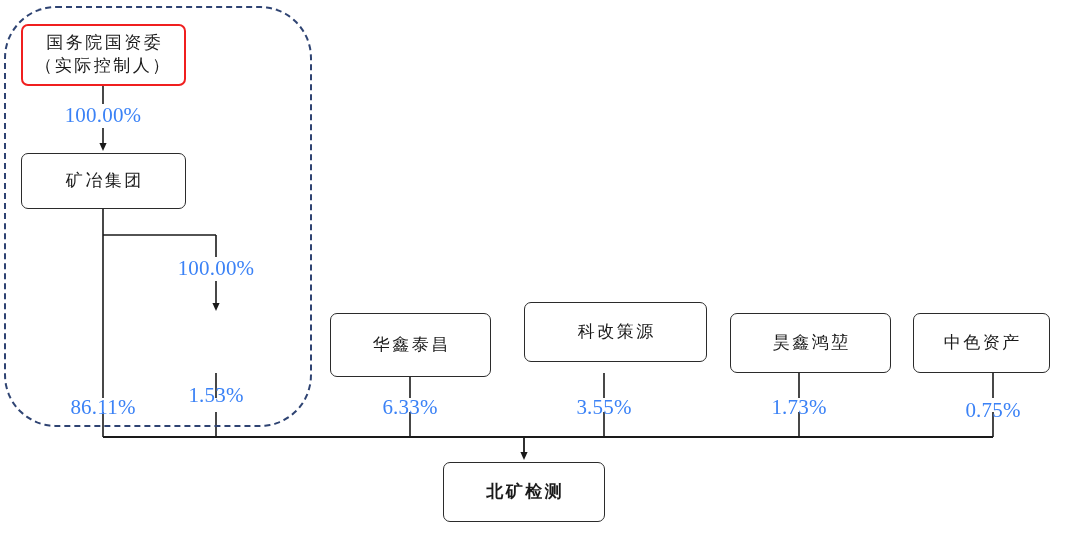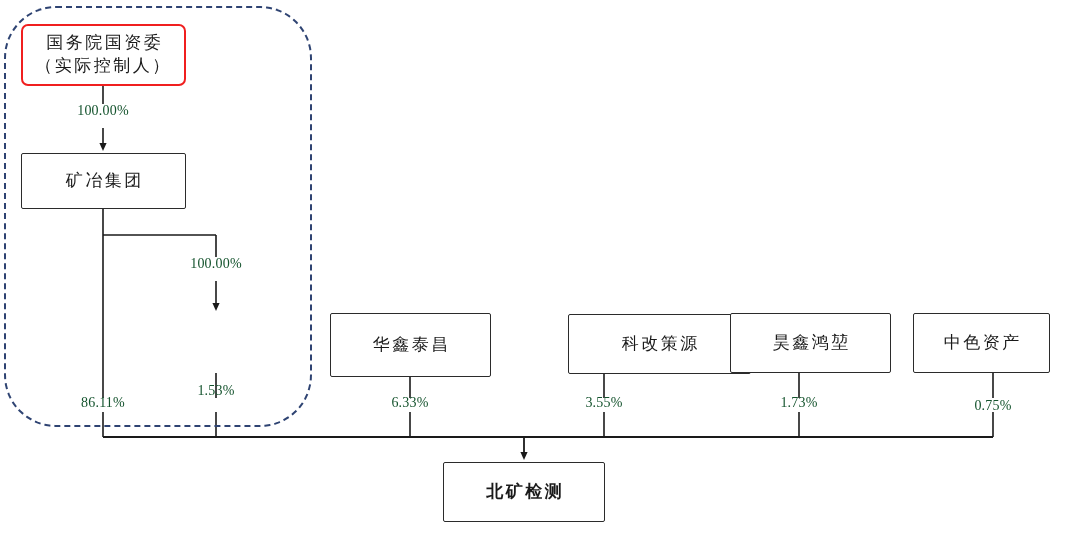--- a/index.html
+++ b/index.html
@@ -22,21 +22,21 @@
     left: 0;
     top: 0;
     width: 1080px;
     height: 533px;
   }
   .node-box {
     position: absolute;
     box-sizing: border-box;
     background: #ffffff;
     border: 1.4px solid #2b2b2b;
-    border-radius: 2px;
+    border-radius: 7px;
     display: flex;
     align-items: center;
     justify-content: center;
     text-align: center;
     color: #1a1a1a;
     font-size: 17px;
     letter-spacing: 2.5px;
     line-height: 1.35;
     z-index: 3;
   }
@@ -44,22 +44,22 @@
     border: 2.2px solid #f01f1f;
     border-radius: 7px;
   }
   .node-label {
     display: block;
     white-space: pre-line;
     text-indent: 2.5px;
   }
   .pct-label {
     position: absolute;
-    font-size: 14px;
-    color: #14532d;
+    font-size: 21px;
+    color: #3b82f6;
     letter-spacing: 0.2px;
     white-space: nowrap;
     transform: translateX(-50%);
     z-index: 3;
     font-family: "Liberation Serif", "DejaVu Serif", serif;
   }
   .control-region {
     position: absolute;
     box-sizing: border-box;
     border: 2px dashed #2e4372;
@@ -120,21 +120,21 @@
 
   <div class="node-box" style="left:21px; top:153px; width:165px; height:56px;">
     <span class="node-label">矿冶集团</span>
   </div>
 
 
   <div class="node-box" style="left:330px; top:313px; width:161px; height:64px;">
     <span class="node-label">华鑫泰昌</span>
   </div>
 
-  <div class="node-box" style="left:524px; top:314px; width:183px; height:60px;margin-left:44px;">
+  <div class="node-box" style="left:524px; top:302px; width:183px; height:60px;">
     <span class="node-label">科改策源</span>
   </div>
 
   <div class="node-box" style="left:730px; top:313px; width:161px; height:60px;">
     <span class="node-label">昊鑫鸿堃</span>
   </div>
 
   <div class="node-box" style="left:913px; top:313px; width:137px; height:60px;">
     <span class="node-label">中色资产</span>
   </div>

